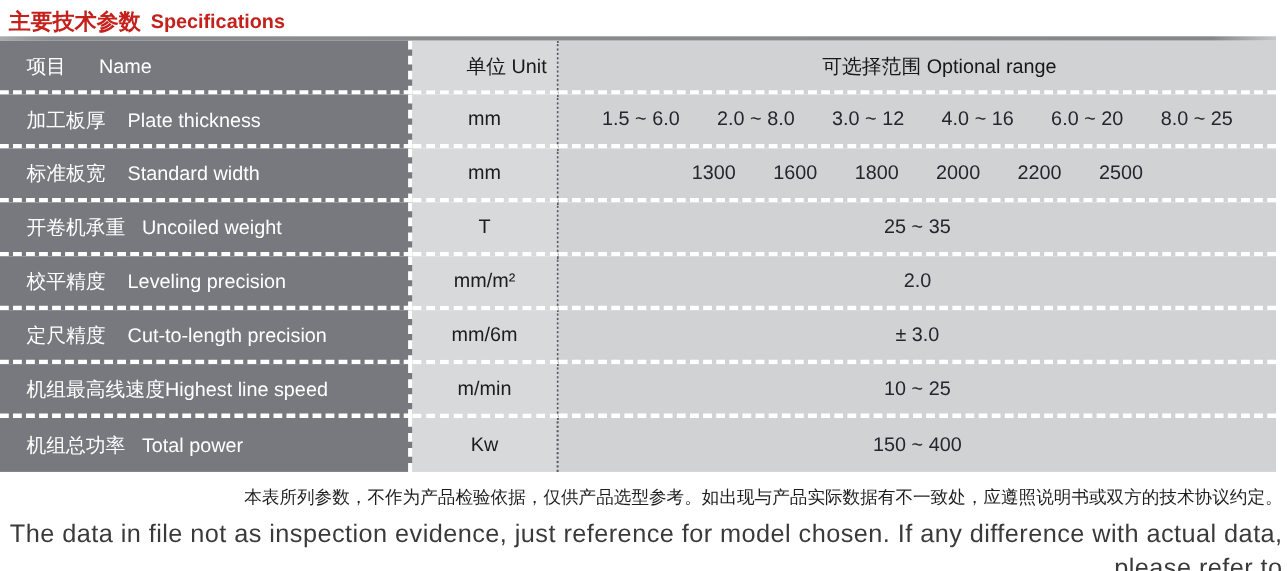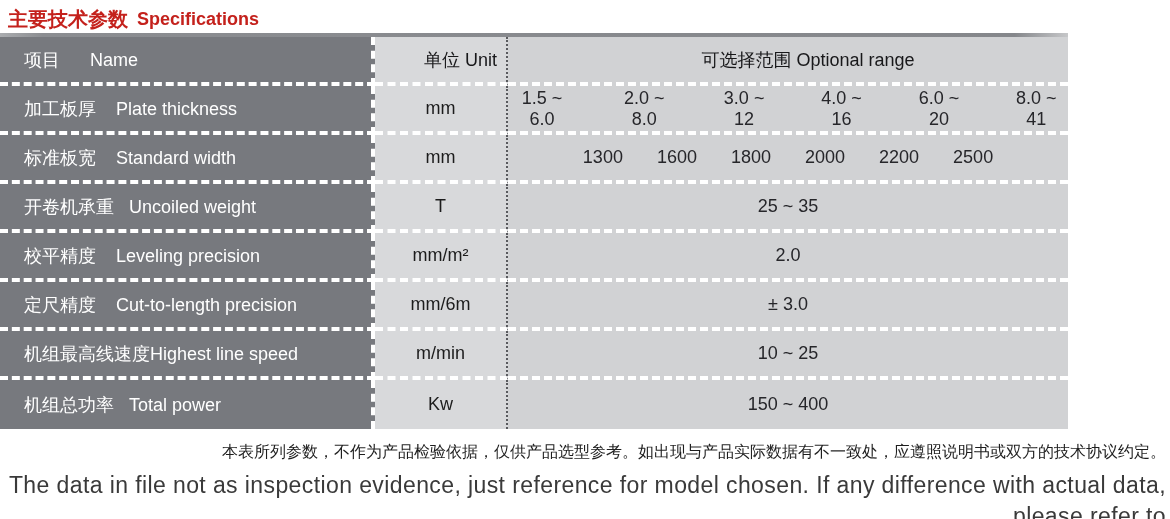--- a/index.html
+++ b/index.html
@@ -21,21 +21,21 @@
     font-size: 20px;
     vertical-align: middle;
   }
   .title-en {
     color: var(--accent, #c4211c);
     font-weight: bold;
     font-size: 18px;
     margin-left: 9px;
     vertical-align: middle;
   }
-  .spec-table { width: 1068px; border-radius: 23px; }
+  .spec-table { width: 1160px; border-radius: 23px; }
   .top-bar {
     height: 4px;
     background: linear-gradient(to right, #aaacaf, #8b8d91 4%, #85878b 95%, #c6c7c9);
   }
   .row {
     display: grid;
     grid-template-columns: 375px 133px 1fr;
     height: 49px;
   }
   .cell {
@@ -120,21 +120,21 @@
         </div>
         <div class="row">
           <div class="cell cell-name">加工板厚    Plate thickness</div>
           <div class="cell cell-unit">mm</div>
           <div class="cell cell-range">
             <span>1.5 ~ 6.0</span>
             <span>2.0 ~ 8.0</span>
             <span>3.0 ~ 12</span>
             <span>4.0 ~ 16</span>
             <span>6.0 ~ 20</span>
-            <span>8.0 ~ 41</span>
+            <span>8.0 ~ 25</span>
           </div>
         </div>
         <div class="row">
           <div class="cell cell-name">标准板宽    Standard width</div>
           <div class="cell cell-unit">mm</div>
           <div class="cell cell-range">
             <span>1300</span>
             <span>1600</span>
             <span>1800</span>
             <span>2000</span>

